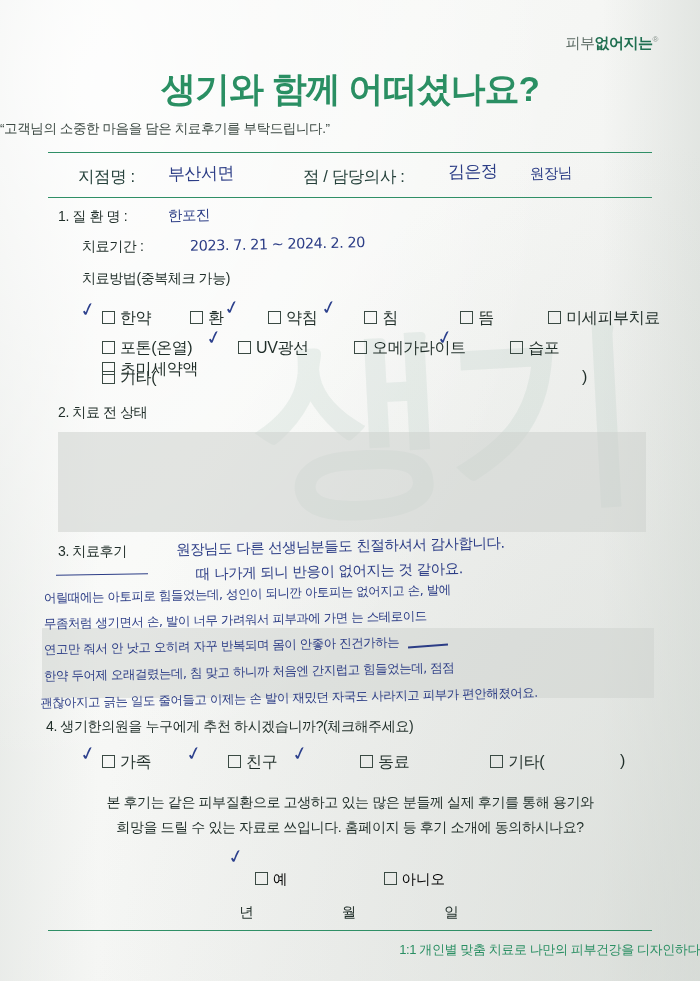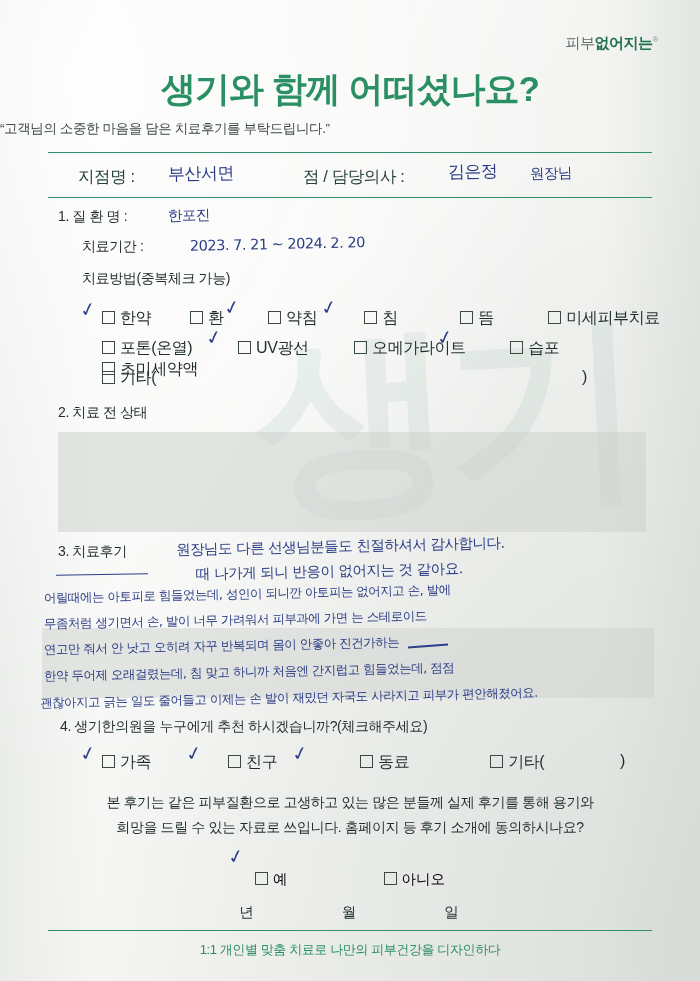--- a/index.html
+++ b/index.html
@@ -157,21 +157,21 @@
   }
   .q3 { top: 543px; left: 58px; }
   .q3-box {
     position: absolute;
     top: 628px;
     left: 42px;
     width: 612px;
     height: 70px;
     background: rgba(205,209,206,0.5);
   }
-  .q4 { top: 718px; left: 60px; }
+  .q4 { top: 718px; left: 46px; }
   .q4-row { top: 752px; left: 82px; }
 
   .consent {
     position: absolute;
     top: 790px;
     left: 0;
     right: 0;
     text-align: center;
     font-size: 14px;
     color: #1f2d28;
@@ -187,21 +187,21 @@
     text-align: center;
     font-size: 14.5px;
     color: #1f2d28;
     letter-spacing: 2px;
   }
   .datefield span { margin: 0 40px; }
   .footer {
     position: absolute;
     top: 941px;
     left: 0; right: 0;
-    text-align: center;
+    text-align: right;
     font-size: 13px;
     color: #2a8f63;
     letter-spacing: -0.4px;
   }
   
   .hw {
     position: absolute;
     color: #2c3d86;
     font-family: "DejaVu Sans", sans-serif;
     letter-spacing: -0.5px;

